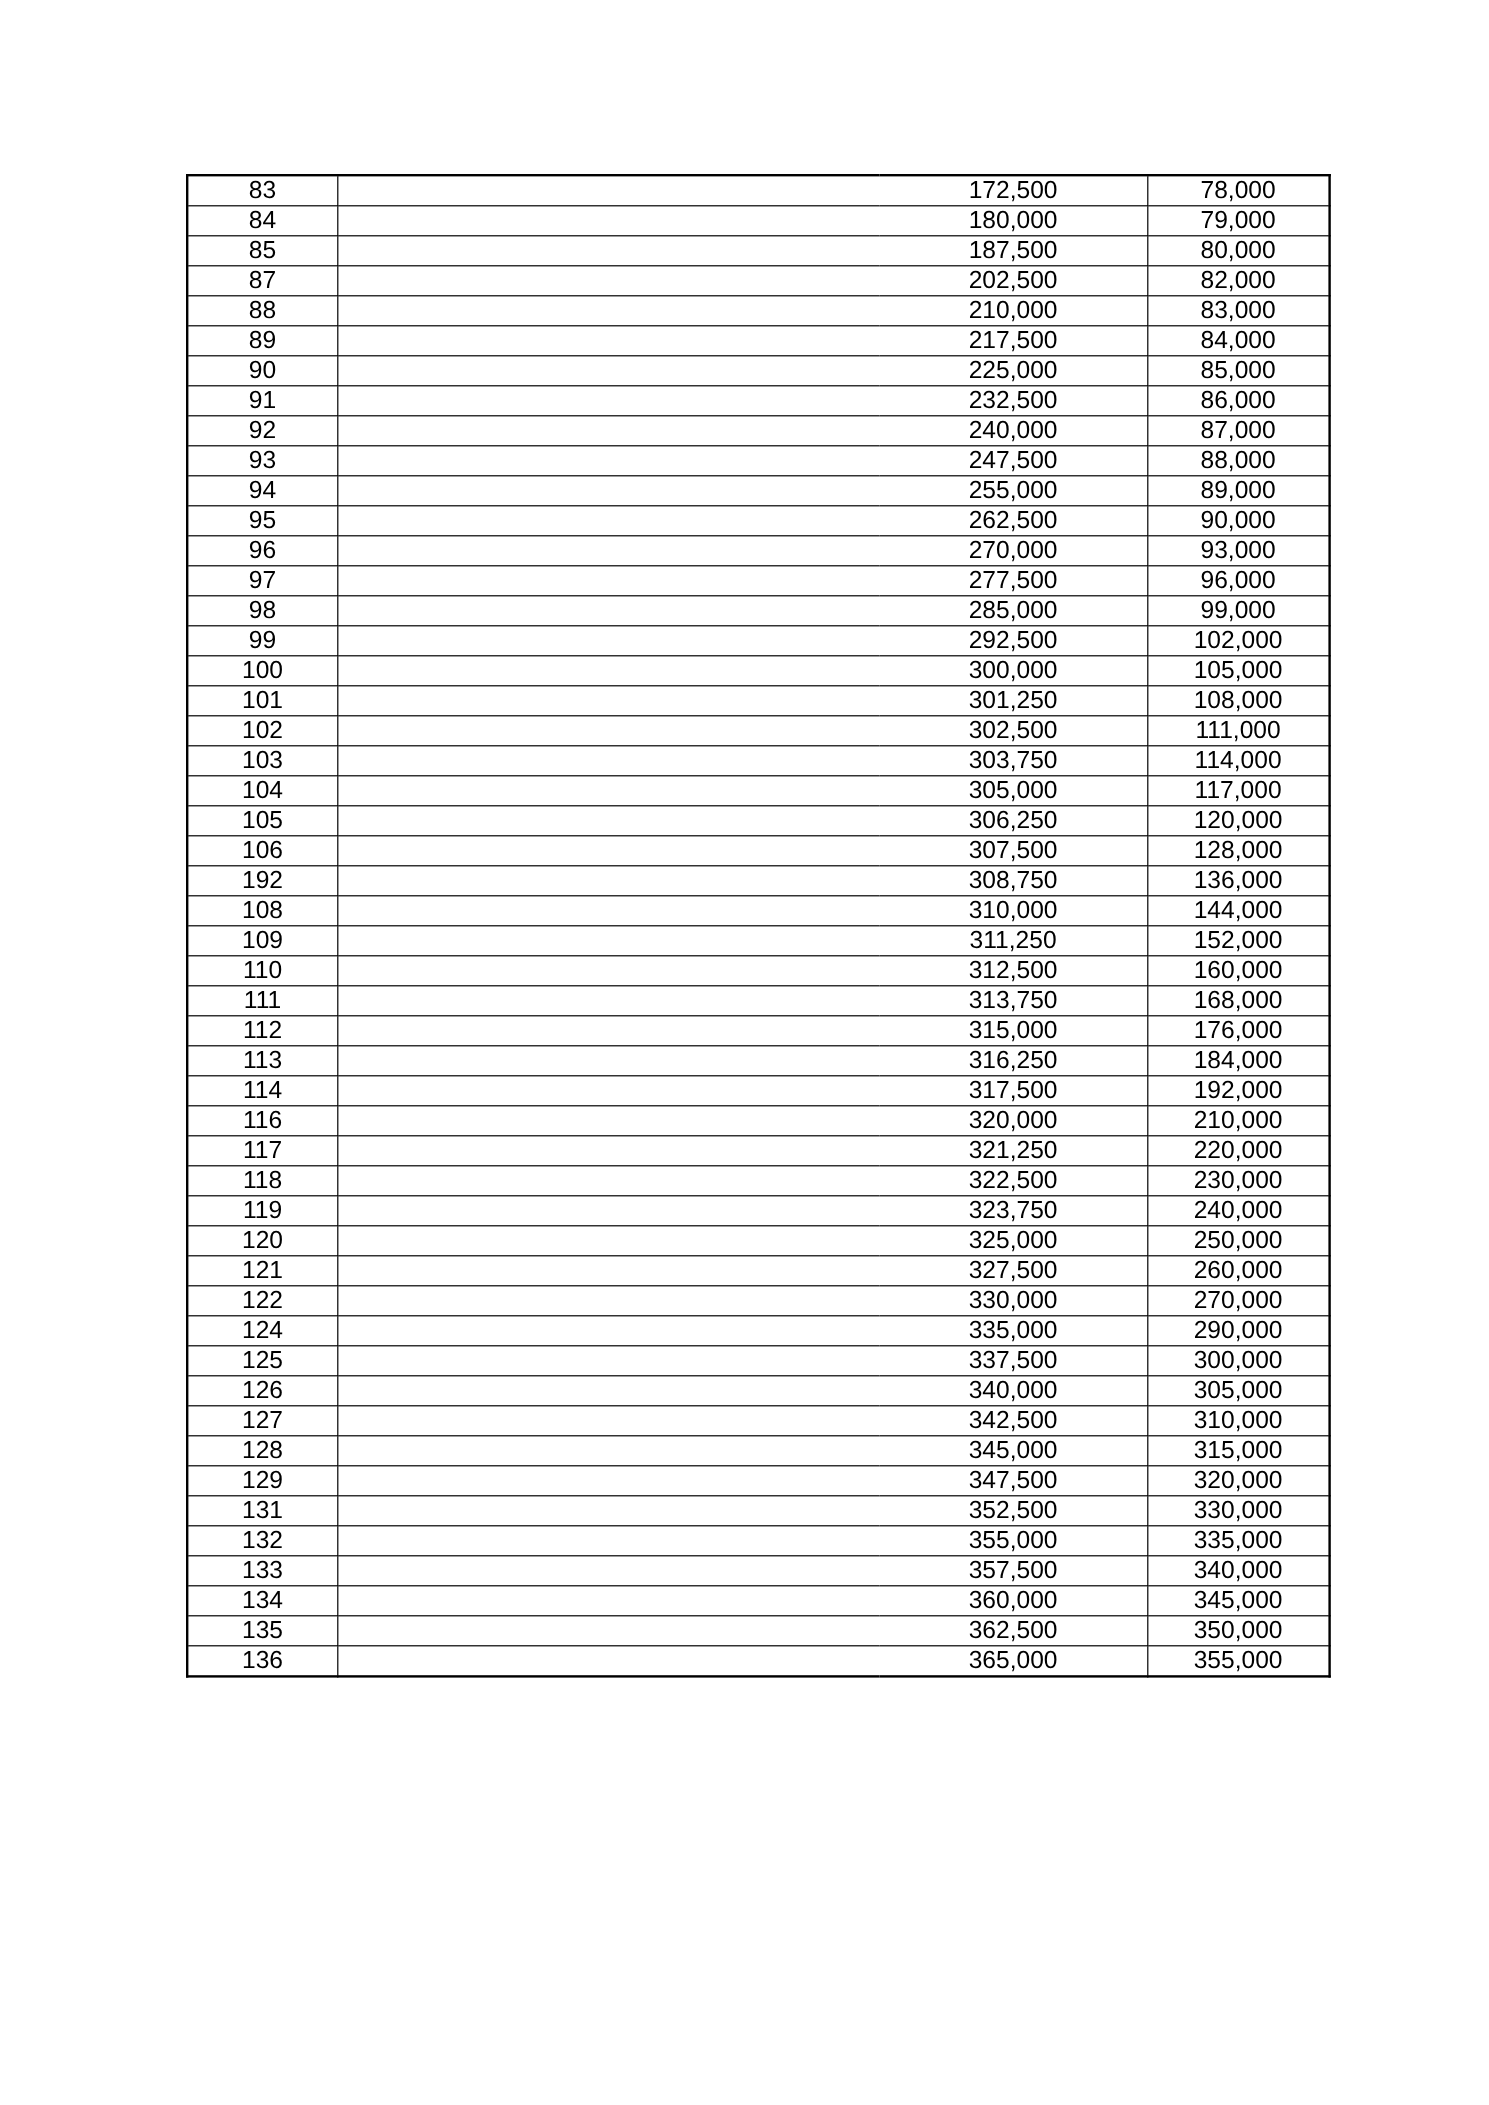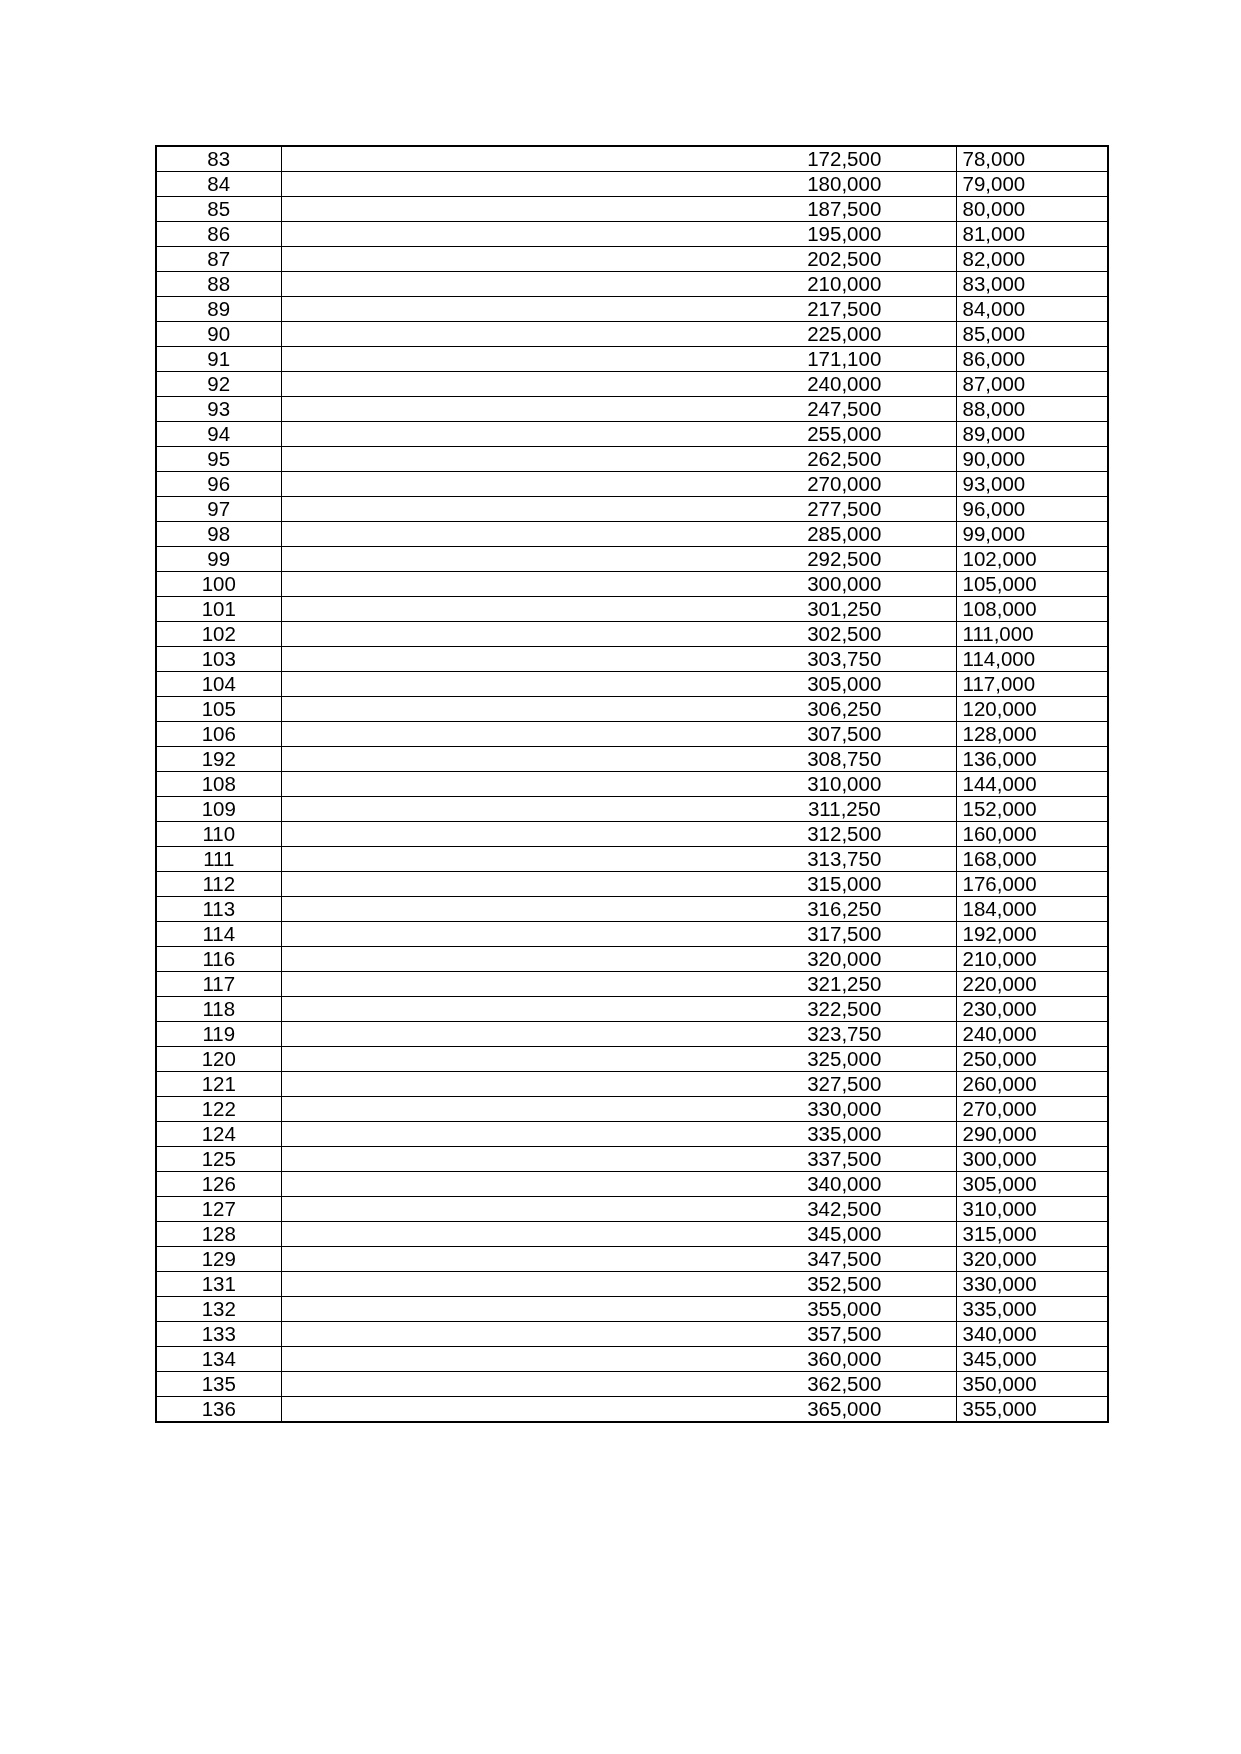--- a/index.html
+++ b/index.html
@@ -67,21 +67,21 @@
   }
   td.cell-blank {
     text-align: left;
   }
   td.cell-amount {
     text-align: center;
     border-right: 1.6px solid #000;
     padding-right: 12px;
   }
   td.cell-value {
-    text-align: left;
+    text-align: center;
   }
 </style>
 </head>
 <body>
 
 <div class="page">
   <div class="table-wrap">
     <table class="rate-table">
       <colgroup>
         <col class="c-index">
@@ -102,26 +102,20 @@
             <td class="cell-amount">180,000</td>
             <td class="cell-value">79,000</td>
           </tr>
           <tr>
             <td class="cell-index">85</td>
             <td class="cell-blank"></td>
             <td class="cell-amount">187,500</td>
             <td class="cell-value">80,000</td>
           </tr>
           <tr>
-            <td class="cell-index">86</td>
-            <td class="cell-blank"></td>
-            <td class="cell-amount">195,000</td>
-            <td class="cell-value">81,000</td>
-          </tr>
-          <tr>
             <td class="cell-index">87</td>
             <td class="cell-blank"></td>
             <td class="cell-amount">202,500</td>
             <td class="cell-value">82,000</td>
           </tr>
           <tr>
             <td class="cell-index">88</td>
             <td class="cell-blank"></td>
             <td class="cell-amount">210,000</td>
             <td class="cell-value">83,000</td>
@@ -134,21 +128,21 @@
           </tr>
           <tr>
             <td class="cell-index">90</td>
             <td class="cell-blank"></td>
             <td class="cell-amount">225,000</td>
             <td class="cell-value">85,000</td>
           </tr>
           <tr>
             <td class="cell-index">91</td>
             <td class="cell-blank"></td>
-            <td class="cell-amount">171,100</td>
+            <td class="cell-amount">232,500</td>
             <td class="cell-value">86,000</td>
           </tr>
           <tr>
             <td class="cell-index">92</td>
             <td class="cell-blank"></td>
             <td class="cell-amount">240,000</td>
             <td class="cell-value">87,000</td>
           </tr>
           <tr>
             <td class="cell-index">93</td>

